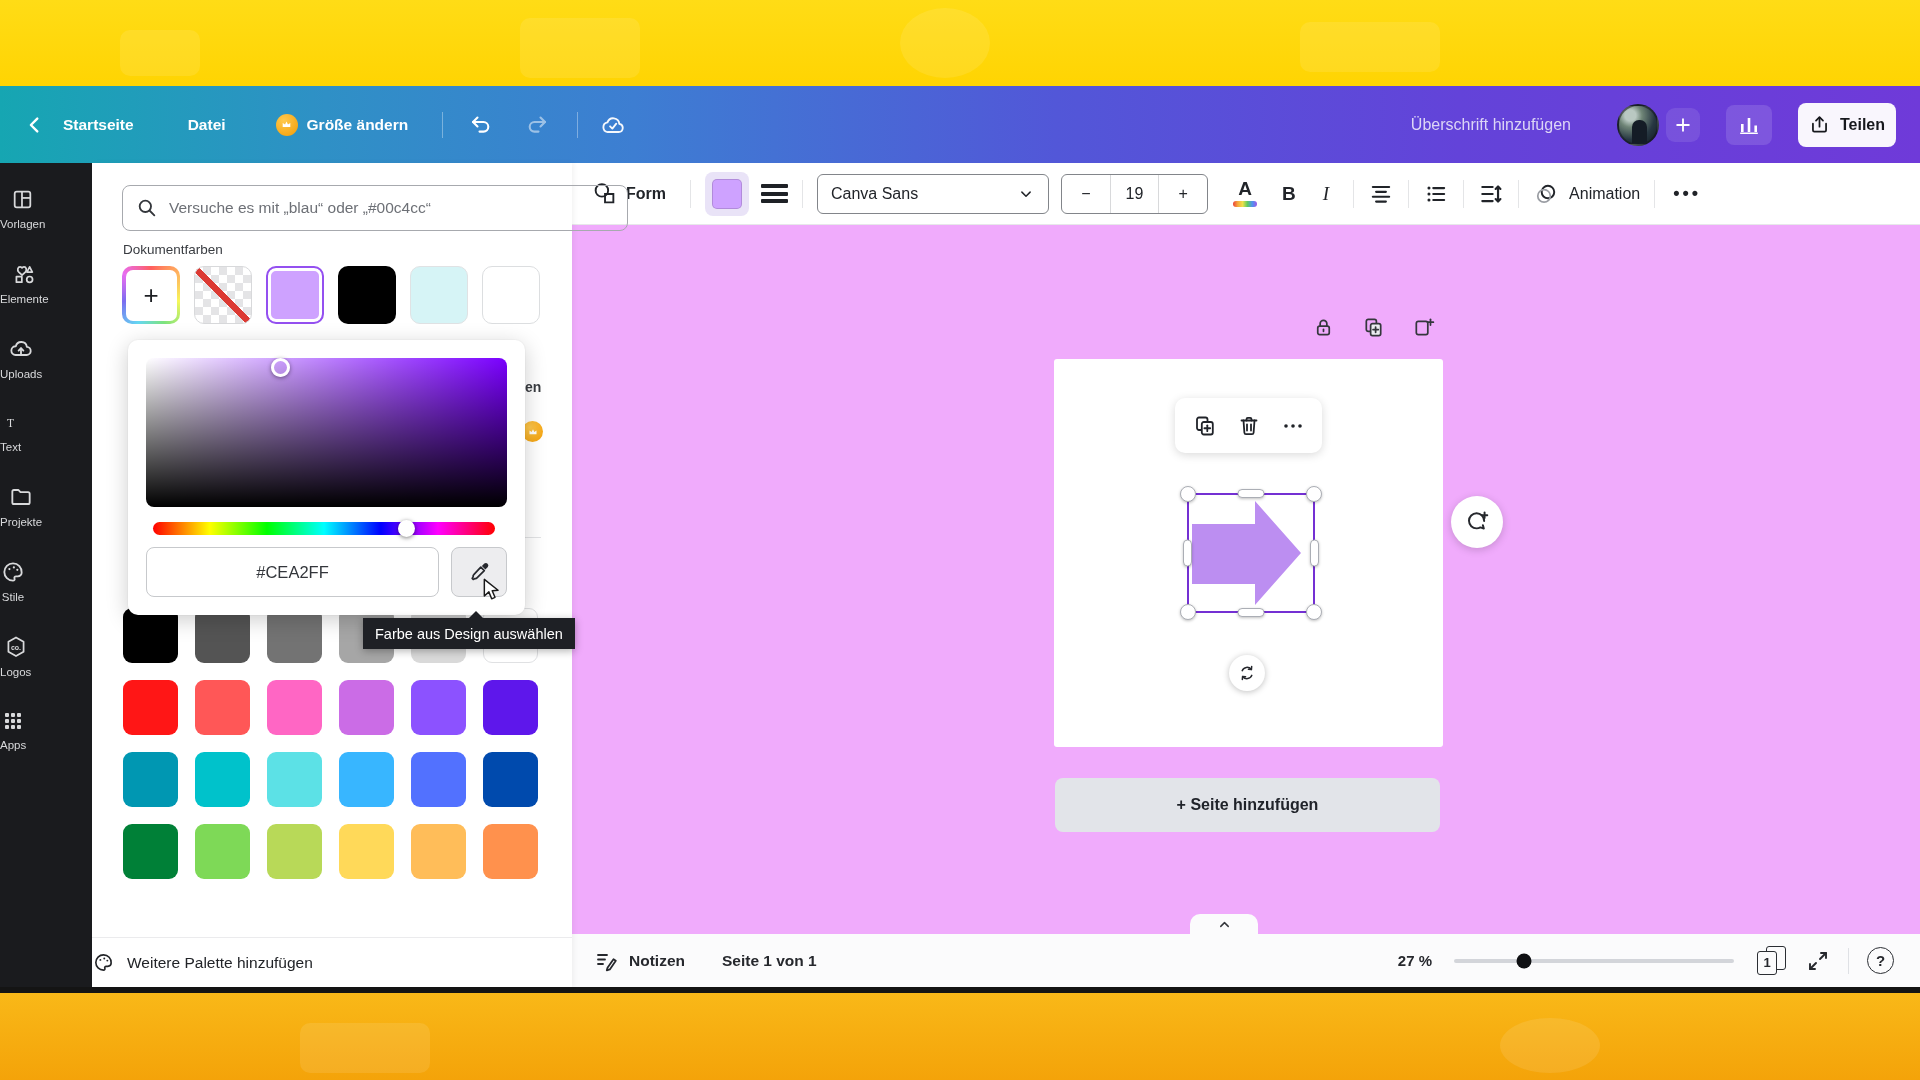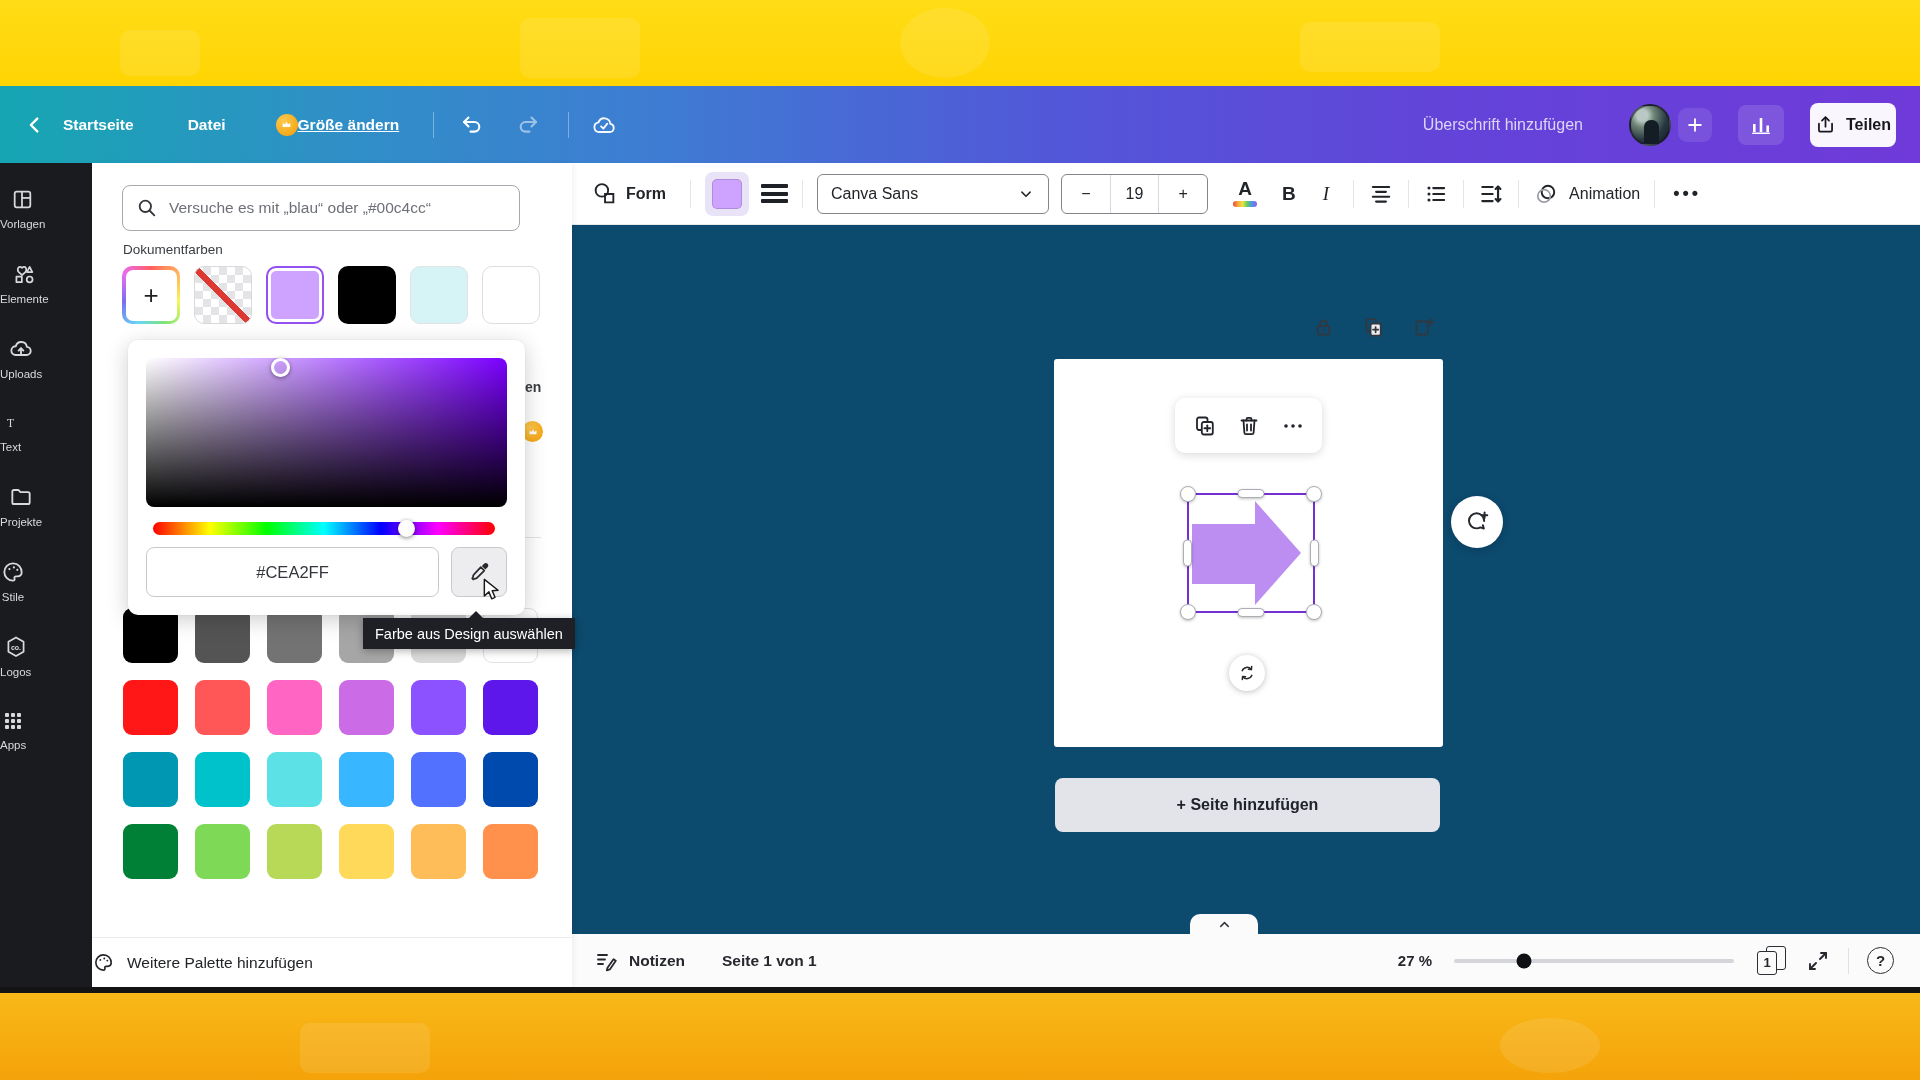--- a/index.html
+++ b/index.html
@@ -14,48 +14,48 @@
   
   .app { position:absolute; top:86px; left:0; width:1920px; height:907px; display:flex; flex-direction:column; border-bottom:6px solid #141414; background:#fff; }
 
   
   .topbar { height:77px; flex:0 0 77px; display:flex; align-items:center; padding:0 24px; color:#fff;
     background:linear-gradient(90deg,#16a6b2 0%,#2f90c6 17%,#3d7ed2 33%,#5257d8 55%,#6343d9 76%,#6f3ad9 100%); }
   .tb-link { font-size:15.5px; font-weight:700; color:#fff; white-space:nowrap; }
   .tb-back { margin-right:17px; display:flex; }
   .tb-home { margin-right:54px; }
   .tb-file { margin-right:50px; }
-  .tb-resize { display:flex; align-items:center; margin-right:34px;text-decoration:underline; }
+  .tb-resize { display:flex; align-items:center; gap:9px; margin-right:34px; }
   .crown-badge { width:22px; height:22px; border-radius:50%; background:radial-gradient(circle at 35% 30%,#ffc94e,#f29c04); display:flex; align-items:center; justify-content:center; }
   .tb-div { width:1px; height:26px; background:rgba(255,255,255,.35); }
   .tb-undo { margin-left:26px; display:flex; }
   .tb-redo { margin-left:32px; display:flex; opacity:.5; }
   .tb-cloud { margin-left:22px; display:flex; opacity:.95; }
   .tb-div2 { margin-left:28px; }
   .tb-spacer { flex:1; }
   .tb-title { color:#dcd5f6; font-size:16px; margin-right:46px; white-space:nowrap;margin-left:40px; }
   .tb-avatar { width:42px; height:42px; border-radius:50%; border:2px solid rgba(20,20,30,.55);
     background:radial-gradient(circle at 30% 25%,#b9c8c2 0 14%,#6f8577 30%,#273742 62%,#10181f); position:relative; overflow:hidden; }
   .tb-avatar::after { content:""; position:absolute; left:13px; top:14px; width:15px; height:26px; background:#141c26; border-radius:7px 7px 0 0; }
   .tb-plus { width:34px; height:34px; margin-left:7px; border-radius:9px; display:flex; align-items:center; justify-content:center; background:rgba(255,255,255,.10); }
   .tb-chart { width:46px; height:40px; margin-left:26px; border-radius:8px; display:flex; align-items:center; justify-content:center; background:rgba(255,255,255,.13); }
-  .tb-share { margin-left:26px; height:44px; padding:0 5px; border-radius:8px; background:#f9f6fd; color:#17181d; font-size:16px; font-weight:700; display:flex; align-items:center; gap:10px; }
+  .tb-share { margin-left:26px; height:44px; padding:0 11px; border-radius:8px; background:#f9f6fd; color:#17181d; font-size:16px; font-weight:700; display:flex; align-items:center; gap:10px; }
 
   
   .main-row { flex:1; display:flex; min-height:0; }
 
   
   .sidebar { width:92px; flex:0 0 92px; background:#1a1b1e; display:flex; flex-direction:column; align-items:flex-start; padding-top:24px; gap:31px; }
   .sb-item { display:flex; flex-direction:column; align-items:center; gap:6px; color:#d8d9db; }
   .sb-item span { font-size:11.5px; }
   .sb-t { font-family:"Liberation Serif",serif; font-size:24px; line-height:24px; color:#d8d9db; }
 
   
   .panel { width:480px; flex:0 0 480px; background:#fff; position:relative; box-shadow:2px 0 5px rgba(0,0,0,.05); z-index:3; }
-  .search { position:absolute; left:30px; top:22px; width:398px; height:46px; border:1.5px solid #a7a9ae; border-radius:8px; display:flex; align-items:center; gap:11px; padding:0 13px; overflow:hidden; }
+  .search { position:absolute; left:30px; top:22px; width:506px; height:46px; border:1.5px solid #a7a9ae; border-radius:8px; display:flex; align-items:center; gap:11px; padding:0 13px; overflow:hidden; }
   .search span { color:#6d7076; font-size:15.5px; white-space:nowrap; }
   .doc-label { position:absolute; left:31px; top:79px; font-size:13.5px; color:#393c41; }
   .doc-row { position:absolute; left:30px; top:103px; display:flex; gap:14px; }
   .dsw { width:58px; height:58px; border-radius:10px; position:relative; }
   .dsw-add { background:conic-gradient(from 0deg,#ff5e5e,#ffb45e,#f7f75a,#7de37d,#64d6f2,#7b6cf0,#e86cf0,#ff5e5e); padding:3.5px; }
   .dsw-add .inner { width:100%; height:100%; border-radius:7px; background:#fff; display:flex; align-items:center; justify-content:center; font-size:26px; color:#1d1f23; font-weight:400; }
   .dsw-trans { border:1px solid #d8d9db; overflow:hidden;
     background:linear-gradient(45deg,rgba(0,0,0,0) 45%,#dc3a33 45% 53%,rgba(0,0,0,0) 53%), repeating-conic-gradient(#e4e4e6 0 25%,#ffffff 0 50%); background-size:100% 100%, 16px 16px; }
   .dsw-sel { border:2.5px solid #9450f0; box-shadow:inset 0 0 0 3px #fff; }
   .dsw-border { border:1px solid #e0e2e4; }
@@ -103,21 +103,21 @@
   .t-size .mid { border-left:1px solid #d8d9db; border-right:1px solid #d8d9db; }
   .t-acolor { margin-left:25px; display:flex; flex-direction:column; align-items:center; gap:3px; }
   .t-acolor b { font-size:19px; line-height:18px; font-weight:700; }
   .t-rainbow { width:24px; height:6px; border-radius:3px; background:linear-gradient(90deg,#e9413a,#f6a83c,#ede04b,#5ecb5e,#4f93ef,#9b59e8); }
   .t-bold { margin-left:25px; font-size:19px; font-weight:800; }
   .t-italic { margin-left:27px; font-size:19px; font-style:italic; font-family:"Liberation Serif",serif; }
   .t-anim { display:flex; align-items:center; gap:10px; font-size:16px; }
   .t-dots { letter-spacing:3px; font-size:18px; font-weight:800; margin-left:4px; }
 
   
-  .canvas { flex:1; position:relative; background:#0c4a6e; min-height:0;text-decoration:underline; }
+  .canvas { flex:1; position:relative; background:#f0abfc; min-height:0;text-decoration:underline; }
   .page-controls { position:absolute; left:740px; top:91px; display:flex; gap:27px; }
   .page { position:absolute; left:482px; top:134px; width:389px; height:388px; background:#fff; border-radius:3px; }
   .ctx { position:absolute; left:603px; top:173px; width:147px; height:55px; background:#fff; border-radius:10px; box-shadow:0 2px 10px rgba(0,0,0,.15); display:flex; align-items:center; justify-content:center; gap:20px; z-index:2; }
   .selection { position:absolute; left:615px; top:268px; width:128px; height:120px; border:2px solid #7430d3; }
   .selection svg.arrow { position:absolute; left:-2px; top:-2px; }
   .hnd { position:absolute; background:#fff; border:1.5px solid #abaeb5; box-shadow:0 1px 3px rgba(0,0,0,.25); }
   .hnd.c { width:16px; height:16px; border-radius:50%; }
   .hnd.tl{left:-9px;top:-9px;} .hnd.tr{right:-9px;top:-9px;} .hnd.bl{left:-9px;bottom:-9px;} .hnd.br{right:-9px;bottom:-9px;}
   .hnd.h { width:27px; height:9px; border-radius:5px; left:50%; transform:translateX(-50%); }
   .hnd.t{top:-6px;} .hnd.b{bottom:-6px;}

